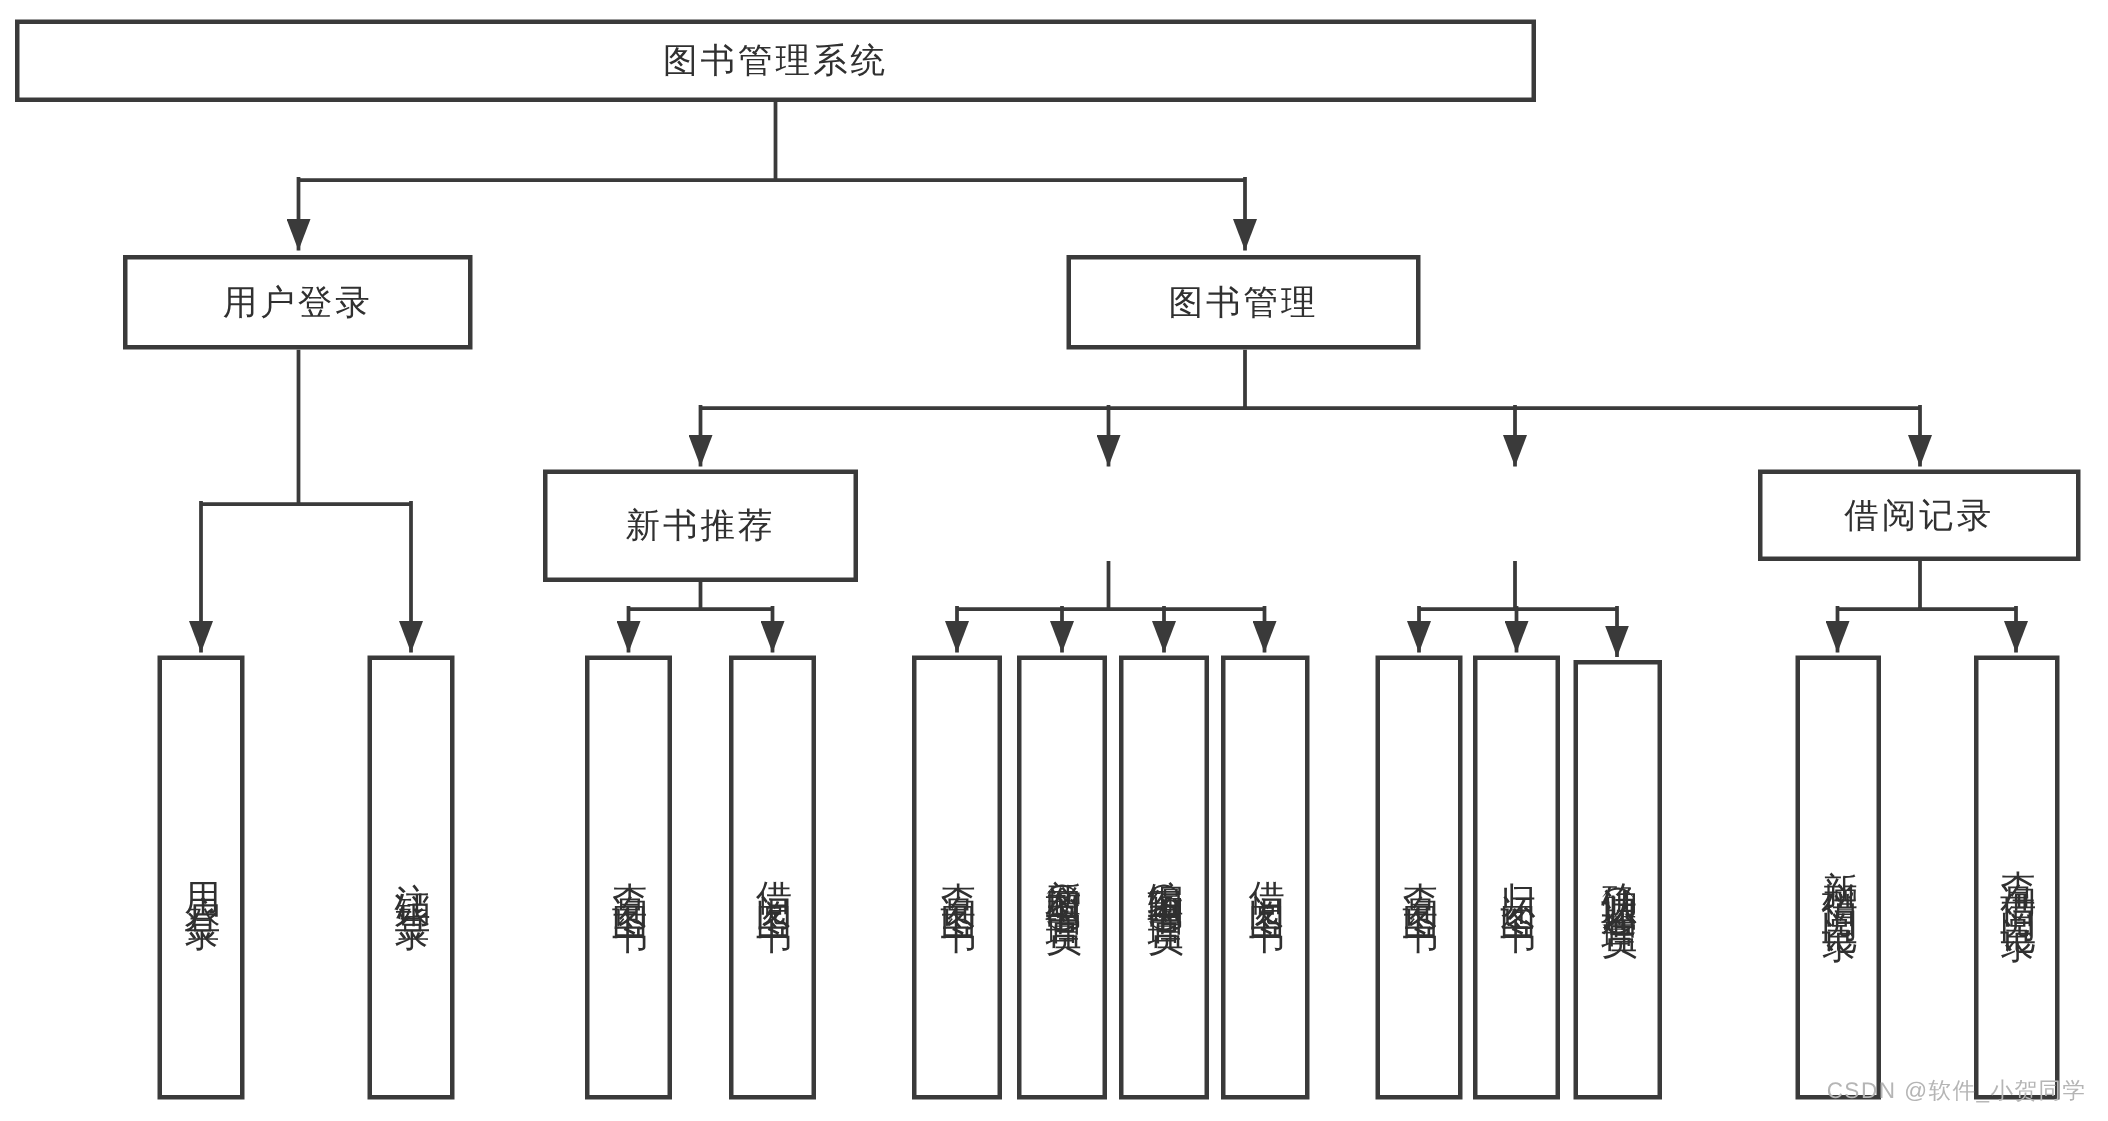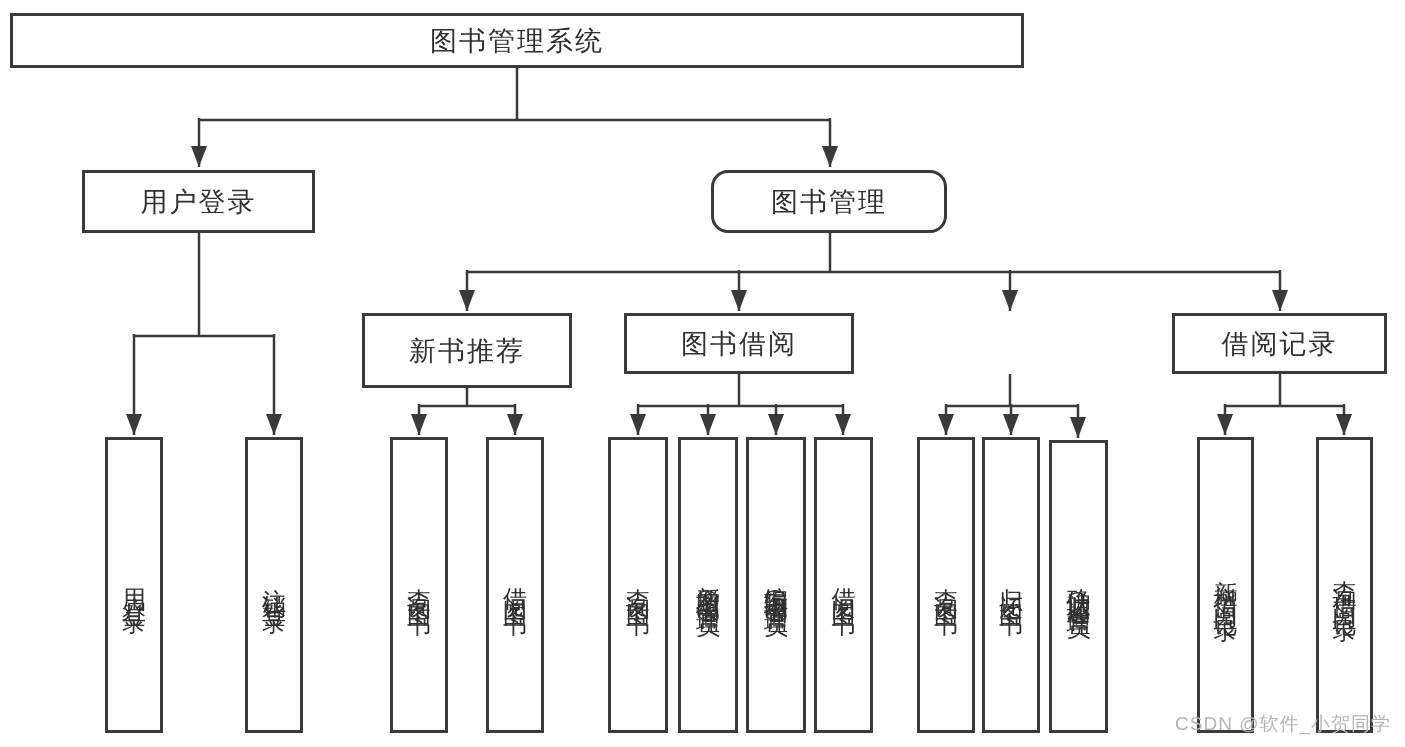--- a/index.html
+++ b/index.html
@@ -5,52 +5,52 @@
   html,body{margin:0;padding:0;background:#ffffff;}
   .canvas{
     position:relative;width:1405px;height:747px;background:#ffffff;overflow:hidden;
     font-family:"Liberation Sans",sans-serif;color:#303030;
   }
   .wires{position:absolute;left:0;top:0;width:1405px;height:747px;}
   .node{
     position:absolute;box-sizing:border-box;background:#ffffff;
     border:3px solid #3a3a3a;display:flex;align-items:center;justify-content:center;
   }
-  .hbox{font-size:27px;letter-spacing:2px;}
+  .hbox{font-size:23px;letter-spacing:2px;}
   .vbox{top:437px;height:296px;}
   .vbox .vtext{
     writing-mode:vertical-rl;text-orientation:mixed;
     font-size:24px;letter-spacing:8px;line-height:1;
   }
   .vbox .vtext.tight{letter-spacing:4px;}
   
   .n-root{left:10px;top:13px;width:1014px;height:55px;}
   .n-userlogin{left:82px;top:170px;width:233px;height:63px;}
-  .n-bookmgmt{left:711px;top:170px;width:236px;height:63px;border-radius:17px;}
+  .n-bookmgmt{left:711px;top:170px;width:236px;height:63px;}
   .n-newbook{left:362px;top:313px;width:210px;height:75px;}
   .n-bookborrow{left:624px;top:313px;width:230px;height:61px;}
   .n-currentborrow{left:902px;top:313px;width:215px;height:61px;}
   .n-borrowrecords{left:1172px;top:313px;width:215px;height:61px;}
   
   .l-1{left:105px;width:58px;}
   .l-2{left:245px;width:58px;}
   .l-3{left:390px;width:58px;}
   .l-4{left:486px;width:58px;}
   .l-5{left:608px;width:60px;}
   .l-6{left:678px;width:60px;}
   .l-7{left:746px;width:60px;}
   .l-8{left:814px;width:59px;}
   .l-9{left:917px;width:58px;}
   .l-10{left:982px;width:58px;}
   .l-11{left:1049px;width:59px;top:440px;height:293px;}
   .l-12{left:1197px;width:57px;}
   .l-13{left:1316px;width:57px;}
   .watermark{
     position:absolute;right:14px;bottom:10px;
-    font-size:19px;color:#b5b5b5;letter-spacing:1px;white-space:nowrap;
+    font-size:15px;color:#b5b5b5;letter-spacing:1px;white-space:nowrap;
   }
 </style>
 </head>
 <body>
 
 <div class="canvas">
 
   <svg class="wires" viewBox="0 0 1405 747" xmlns="http://www.w3.org/2000/svg">
     <defs>
       <marker id="arw" markerUnits="userSpaceOnUse" markerWidth="22" markerHeight="16" refX="21" refY="8" orient="auto">
@@ -96,23 +96,20 @@
   <div class="node hbox n-userlogin">
     <span>用户登录</span>
   </div>
   <div class="node hbox n-bookmgmt">
     <span>图书管理</span>
   </div>
 
   <div class="node hbox n-newbook">
     <span>新书推荐</span>
   </div>
-  <div class="node hbox n-bookborrow">
-    <span>图书借阅</span>
-  </div>
   <div class="node hbox n-borrowrecords">
     <span>借阅记录</span>
   </div>
 
   <div class="node vbox l-1">
     <span class="vtext">用户登录</span>
   </div>
   <div class="node vbox l-2">
     <span class="vtext">注销登录</span>
   </div>

